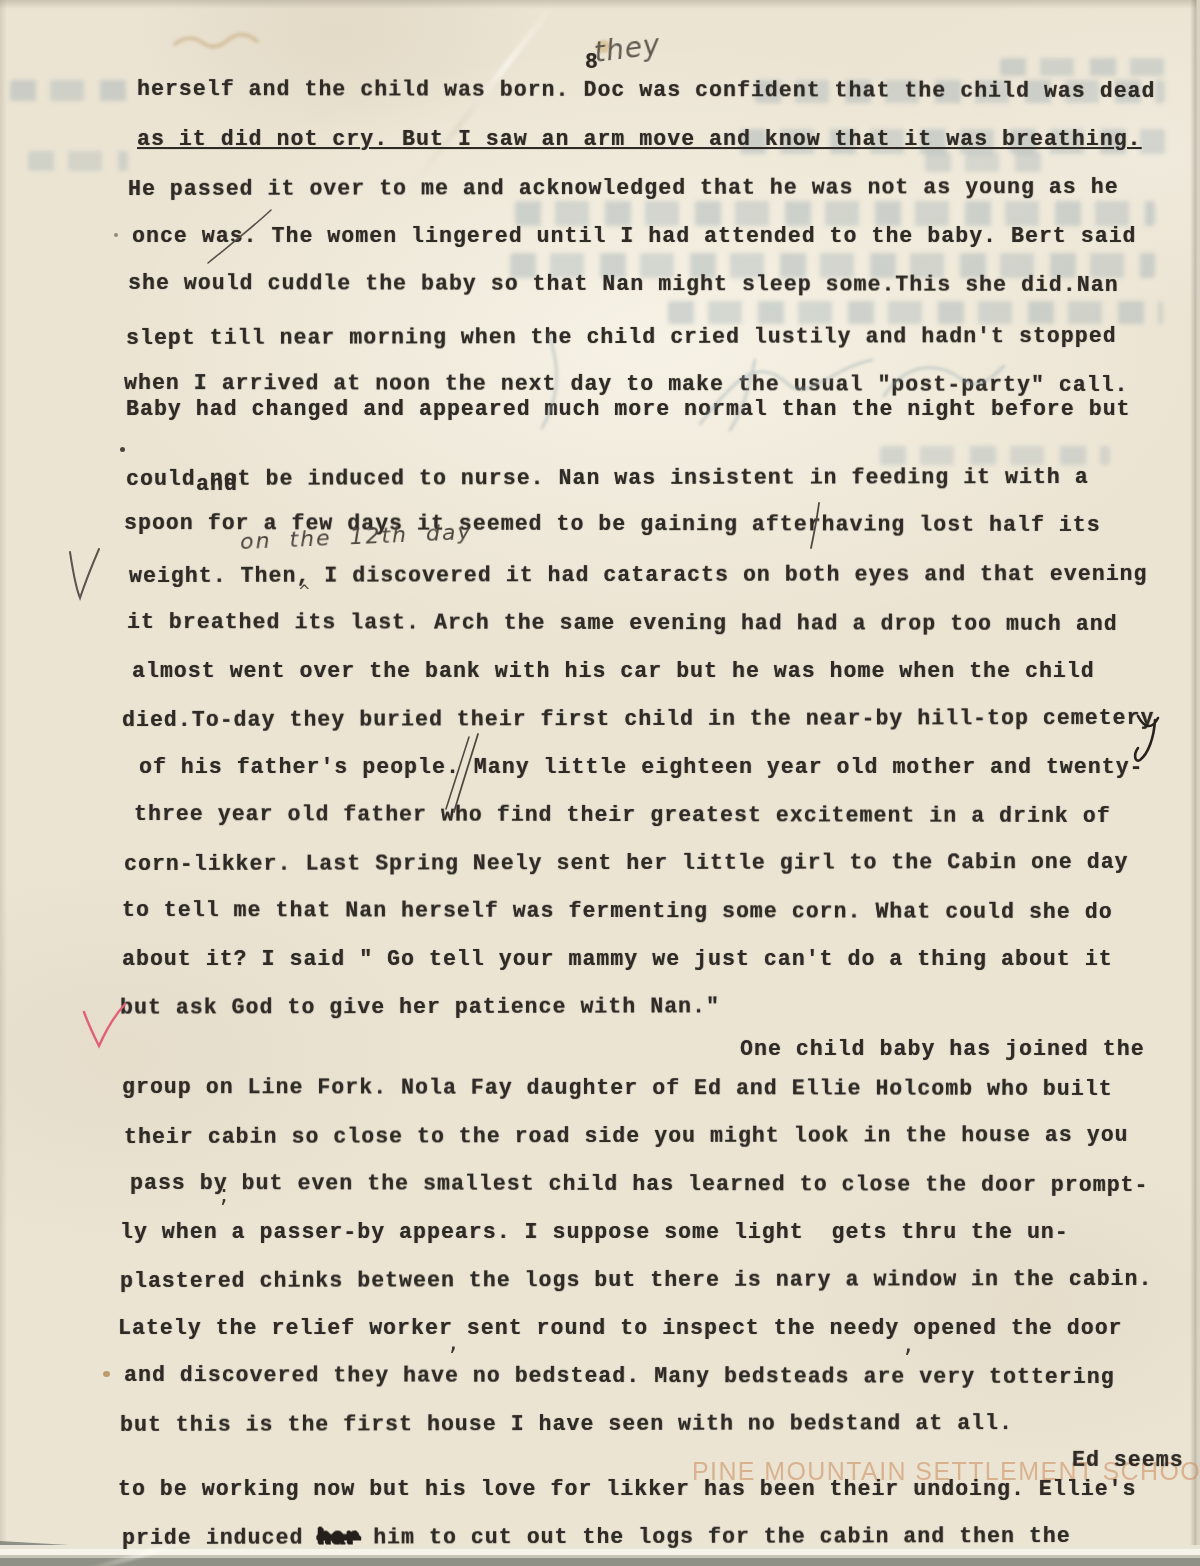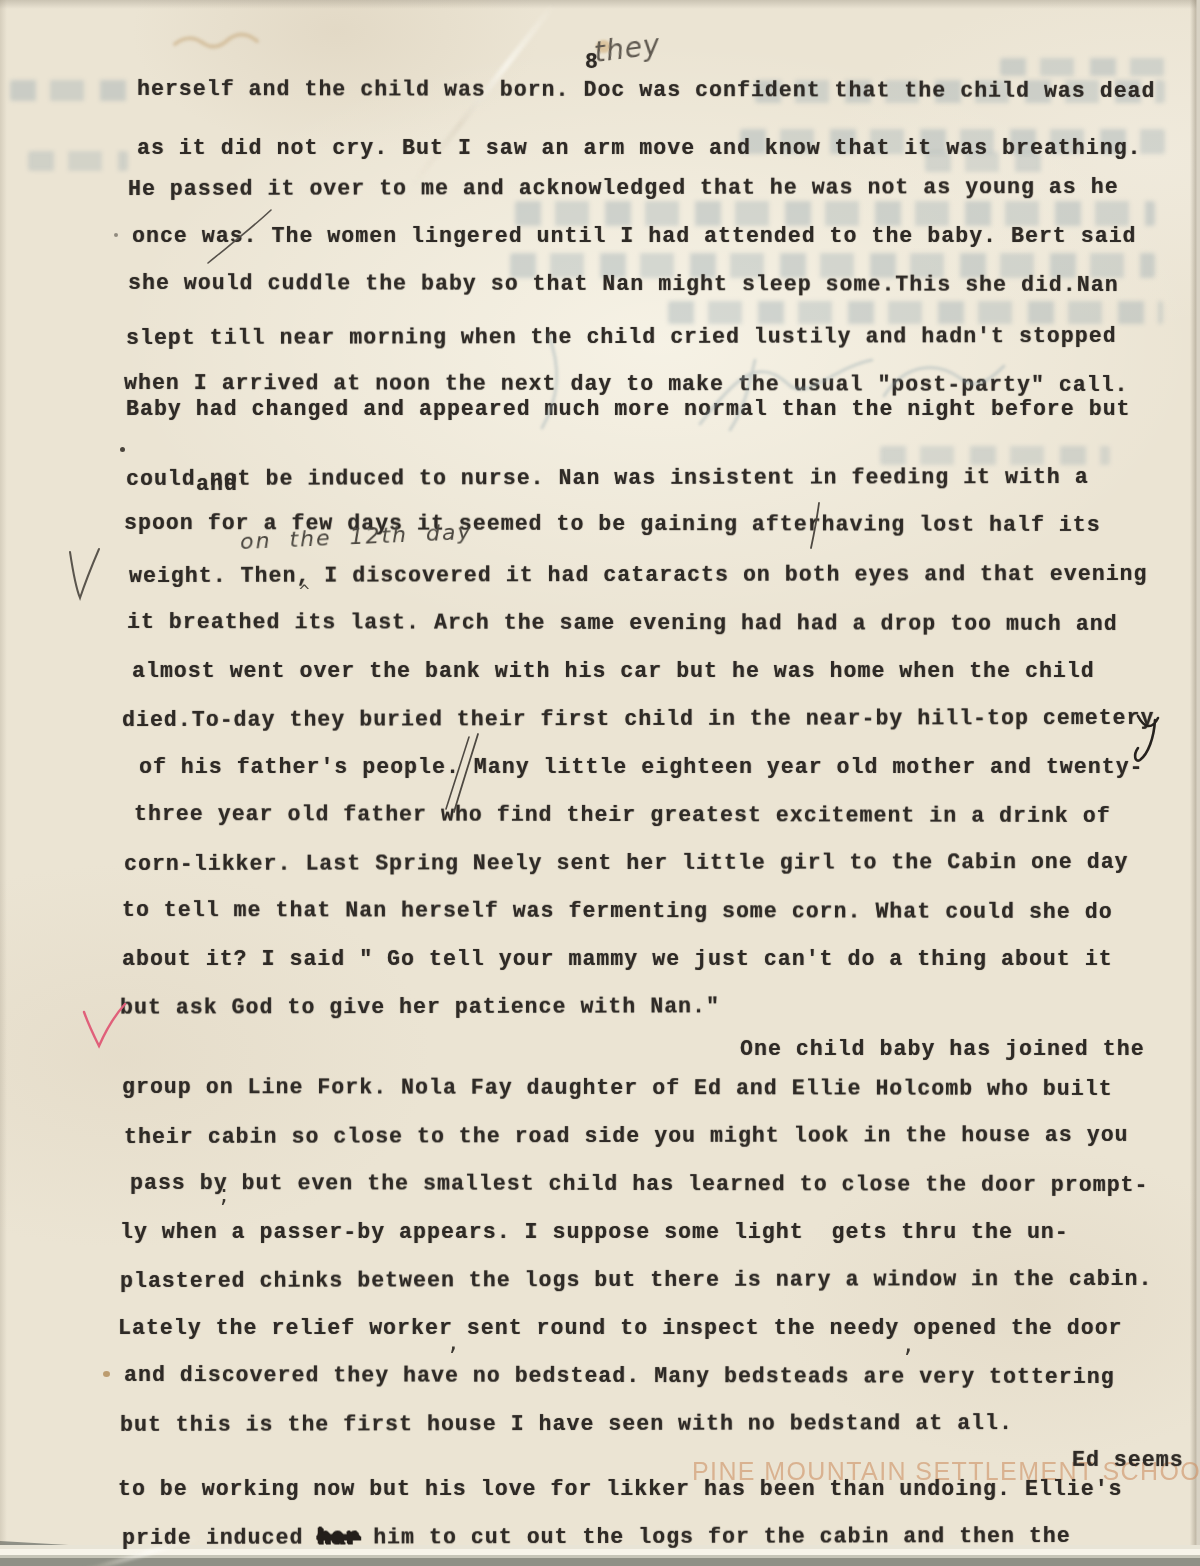--- a/index.html
+++ b/index.html
@@ -90,21 +90,21 @@
   <div class="bleed" style="left:510px;top:253px;width:645px;height:25px;"></div>
   <div class="bleed" style="left:668px;top:301px;width:495px;height:23px;"></div>
   <div class="bleed small" style="left:880px;top:446px;width:230px;height:19px;"></div>
 
   <div id="watermark">PINE MOUNTAIN SETTLEMENT SCHOOL 2015</div>
 
   <div id="page-number">8</div>
 
   <div>
       <div class="tline" style="left: 137px; top: 78px;">herself and the child was born. Doc was confident that the child was dead</div>
-      <div class="tline" style="left: 137px; top: 136px;">as it did not cry. But I saw an arm move and know that it was breathing.</div>
+      <div class="tline" style="left: 137px; top: 127px; text-decoration: underline;">as it did not cry. But I saw an arm move and know that it was breathing.</div>
       <div class="tline" style="left: 128px; top: 176px;">He passed it over to me and acknowledged that he was not as young as he</div>
       <div class="tline" style="left: 132px; top: 224px;">once was. The women lingered until I had attended to the baby. Bert said</div>
       <div class="tline" style="left: 128px; top: 272px;">she would cuddle the baby so that Nan might sleep some.This she did.Nan</div>
       <div class="tline" style="left: 126px; top: 325px;">slept till near morning when the child cried lustily and hadn't stopped</div>
       <div class="tline" style="left: 124px; top: 372px;">when I arrived at noon the next day to make the usual "post-party" call.</div>
       <div class="tline" style="left: 126px; top: 397px;">Baby had changed and appeared much more normal than the night before but</div>
       <div class="tline" style="left: 126px; top: 466px;">could not be induced to nurse. Nan was insistent in feeding it with a</div>
       <div class="tline" style="left: 196px; top: 472px;">and</div>
       <div class="tline" style="left: 124px; top: 512px;">spoon for a few days it seemed to be gaining afterhaving lost half its</div>
       <div class="tline" style="left: 129px; top: 563px;">weight. Then, I discovered it had cataracts on both eyes and that evening</div>
@@ -120,21 +120,21 @@
       <div class="tline" style="left: 740px; top: 1037px;">One child baby has joined the</div>
       <div class="tline" style="left: 122px; top: 1076px;">group on Line Fork. Nola Fay daughter of Ed and Ellie Holcomb who built</div>
       <div class="tline" style="left: 124px; top: 1124px;">their cabin so close to the road side you might look in the house as you</div>
       <div class="tline" style="left: 130px; top: 1172px;">pass by but even the smallest child has learned to close the door prompt-</div>
       <div class="tline" style="left: 120px; top: 1220px;">ly when a passer-by appears. I suppose some light  gets thru the un-</div>
       <div class="tline" style="left: 120px; top: 1268px;">plastered chinks between the logs but there is nary a window in the cabin.</div>
       <div class="tline" style="left: 118px; top: 1316px;">Lately the relief worker sent round to inspect the needy opened the door</div>
       <div class="tline" style="left: 124px; top: 1364px;">and discovered they have no bedstead. Many bedsteads are very tottering</div>
       <div class="tline" style="left: 120px; top: 1412px;">but this is the first house I have seen with no bedstand at all.</div>
       <div class="tline" style="left: 1072px; top: 1448px;">Ed seems</div>
-      <div class="tline" style="left: 118px; top: 1477px;">to be working now but his love for likker has been than undoing. Ellie's</div>
+      <div class="tline" style="left: 118px; top: 1477px;">to be working now but his love for likker has been their undoing. Ellie's</div>
       <div class="tline" style="left: 122px; top: 1525px;"><span>pride induced </span><span class="xout">har</span><span> him to cut out the logs for the cabin and then the</span></div>
     </div>
 
   <div class="hand" id="hw-they">they</div>
   <div class="hand" id="hw-12th">on the 12th day</div>
   <div class="hand" id="hw-caret">^</div>
   <div class="hand" id="hw-semicolon">;</div>
   <div class="hand" id="hw-comma-worker">,</div>
   <div class="hand" id="hw-comma-needy">,</div>
 

